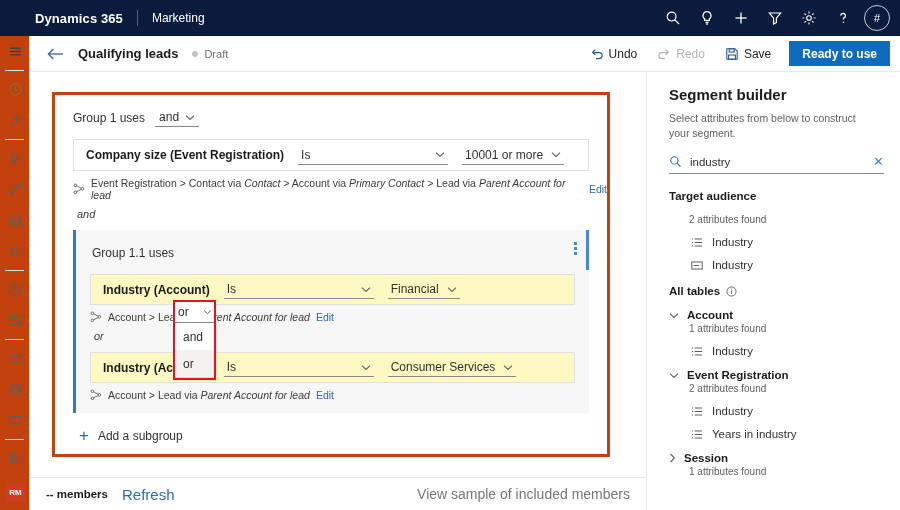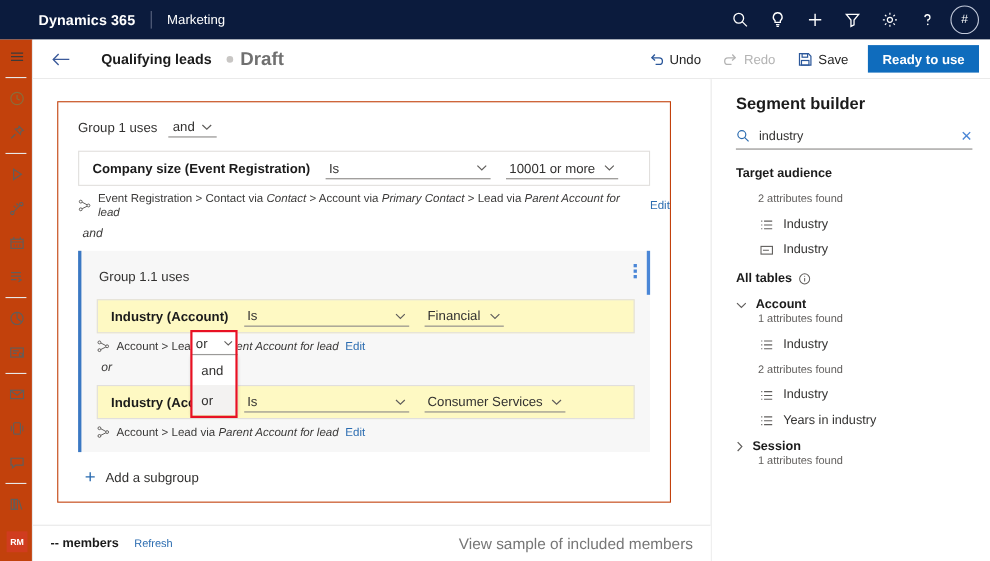--- a/index.html
+++ b/index.html
@@ -56,28 +56,28 @@
   }
 
   
   .cmdbar {
     position: absolute; left: 30px; top: 36px; width: 870px; height: 36px;
     background: #fff; border-bottom: 1px solid #e8e8e8;
     display: flex; align-items: center;
   }
   .back-arrow { margin-left: 17px; color: #3b5a9a; display: flex; }
   .page-title {
-    font-size: 13px; font-weight: bold; color: #1b1b1b; margin-left: 28px; text-align: right;
+    font-size: 13px; font-weight: bold; color: #1b1b1b; margin-left: 14px; text-align: right;
   }
   .status-wrap { display: flex; align-items: center; margin-left: 14px; }
   .status-dot {
     width: 6px; height: 6px; border-radius: 50%; background: #c8c6c4;
     margin-right: 6px;
   }
-  .status-text { font-size: 17px; color: #707070; font-weight: bold; }
+  .status-text { font-size: 11px; color: #707070; }
   .cmd-right { margin-left: auto; display: flex; align-items: center; }
   .cmd-btn {
     display: flex; align-items: center; gap: 5px; font-size: 12px;
     color: #242424; padding: 0 10px; height: 26px; cursor: pointer;
   }
   .cmd-btn.disabled { color: #b4b4b4; }
   .cmd-btn.disabled svg { stroke: #b4b4b4; }
   .cmd-btn .ic { display: flex; color: #2b579a; }
   .cmd-btn.disabled .ic { color: #b4b4b4; }
   .primary-btn {
@@ -86,21 +86,21 @@
     margin-left: 8px; margin-right: 10px; cursor: pointer;
   }
 
   
   .canvas {
     position: absolute; left: 30px; top: 72px; width: 615px; height: 405px;
     background: #fff; overflow: hidden;
   }
   .group-box {
     position: absolute; left: 22px; top: 20px; width: 558px; height: 365px;
-    border: 1px solid #c2410c; background: #fff;
+    border: 3px solid #c2410c; background: #fff;
   }
   .grp-header {
     display: flex; align-items: center; padding: 14px 0 0 18px;
   }
   .grp-label { font-size: 12px; color: #323130; }
   .dropdown-inline {
     display: flex; align-items: center; gap: 6px;
     border-bottom: 1px solid #8a8886; margin-left: 10px;
     padding: 1px 4px 2px 4px; font-size: 12px; color: #323130;
     min-width: 42px; cursor: pointer;
@@ -230,21 +230,21 @@
   .alltables .t { font-size: 11.5px; font-weight: bold; color: #1b1b1b; }
   .info-ic { color: #605e5c; display: flex; }
 
   
   .bottombar {
     position: absolute; left: 30px; top: 477px; width: 616px; height: 33px;
     background: #fff; border-top: 1px solid #e8e8e8;
     display: flex; align-items: center; padding: 0 16px;
   }
   .members { font-size: 11.5px; font-weight: bold; color: #1b1b1b; }
-  .refresh { font-size: 10px; color: #2b6cb0; margin-left: 14px; cursor: pointer; }
+  .refresh { font-size: 15px; color: #2b6cb0; margin-left: 14px; cursor: pointer; }
   .viewsample { margin-left: auto; font-size: 14px; color: #767676; cursor: pointer; }
 </style>
 </head>
 <body>
 
 <div id="app">
 
   <div class="topnav">
     <div class="brand">Dynamics 365</div>
     <div class="brand-sep"></div>
@@ -606,20 +606,21 @@
         <div class="opt">and</div>
         <div class="opt sel-opt">or</div>
       </div>
     </div>
     <div class="red-box"></div>
 
   </div>
 
   <div class="rpanel">
     <div class="rp-title">Segment builder</div>
+    <div class="rp-sub">Select attributes from below to construct your segment.</div>
 
     <div class="rp-search">
       <span class="sicon">
         <svg width="13" height="13" viewBox="0 0 14 14" fill="none" stroke="#2b6cb0" stroke-width="1.15">
           <circle cx="5.8" cy="5.8" r="3.9"></circle>
             <line x1="8.7" y1="8.7" x2="12.4" y2="12.4"></line>
         </svg>
       </span>
       <input value="industry" style="">
       <span class="clr">✕</span>
@@ -683,20 +684,28 @@
               <line x1="3.6" y1="5.5" x2="11" y2="5.5"></line>
             <line x1="1" y1="9" x2="2" y2="9"></line>
               <line x1="3.6" y1="9" x2="11" y2="9"></line>
           </svg>
         </span>
         <span class="attr-name">Industry</span>
       </div>
     </div>
 
     <div class="tbl-group">
+      <div class="tbl-head">
+        <span class="cv">
+          <svg width="10" height="7" viewBox="0 0 10 7" fill="none" stroke="#605e5c" stroke-width="1.1">
+              <path d="M1 1.6L5 5.4 9 1.6"></path>
+            </svg>
+        </span>
+        <span class="tbl-name">Event Registration</span>
+      </div>
       <div class="tbl-count">2 attributes found</div>
       <div class="attr-row">
         <span class="attr-ic">
           <svg width="12" height="11" viewBox="0 0 12 11" stroke="#605e5c" stroke-width="1">
             <line x1="1" y1="2" x2="2" y2="2"></line>
               <line x1="3.6" y1="2" x2="11" y2="2"></line>
             <line x1="1" y1="5.5" x2="2" y2="5.5"></line>
               <line x1="3.6" y1="5.5" x2="11" y2="5.5"></line>
             <line x1="1" y1="9" x2="2" y2="9"></line>
               <line x1="3.6" y1="9" x2="11" y2="9"></line>

